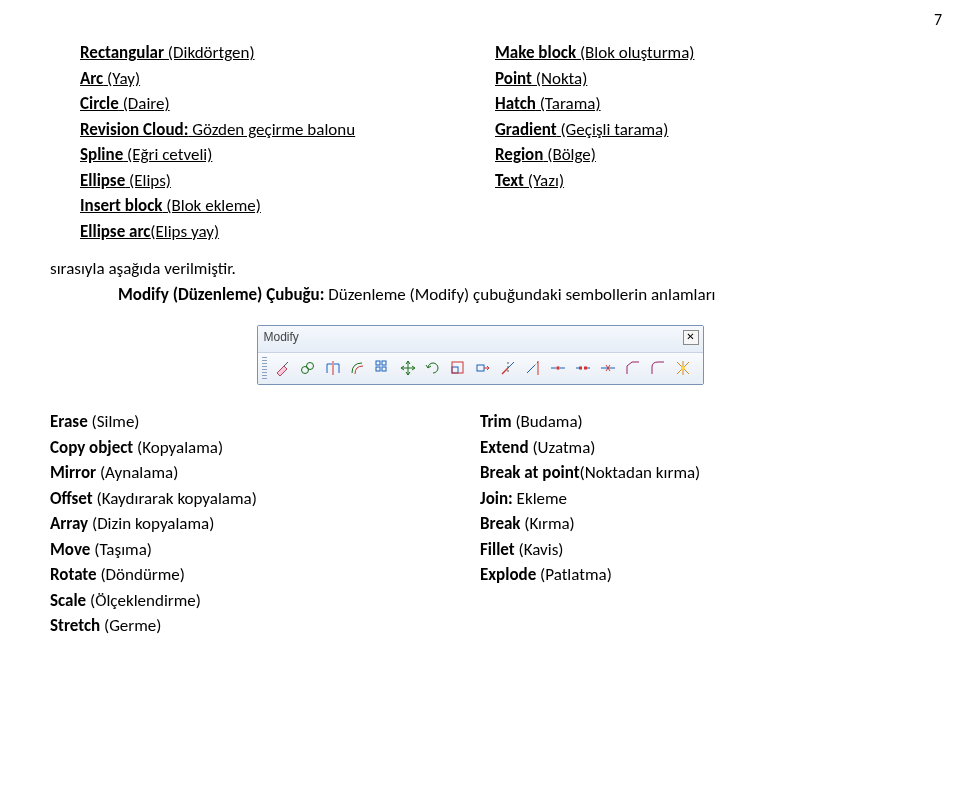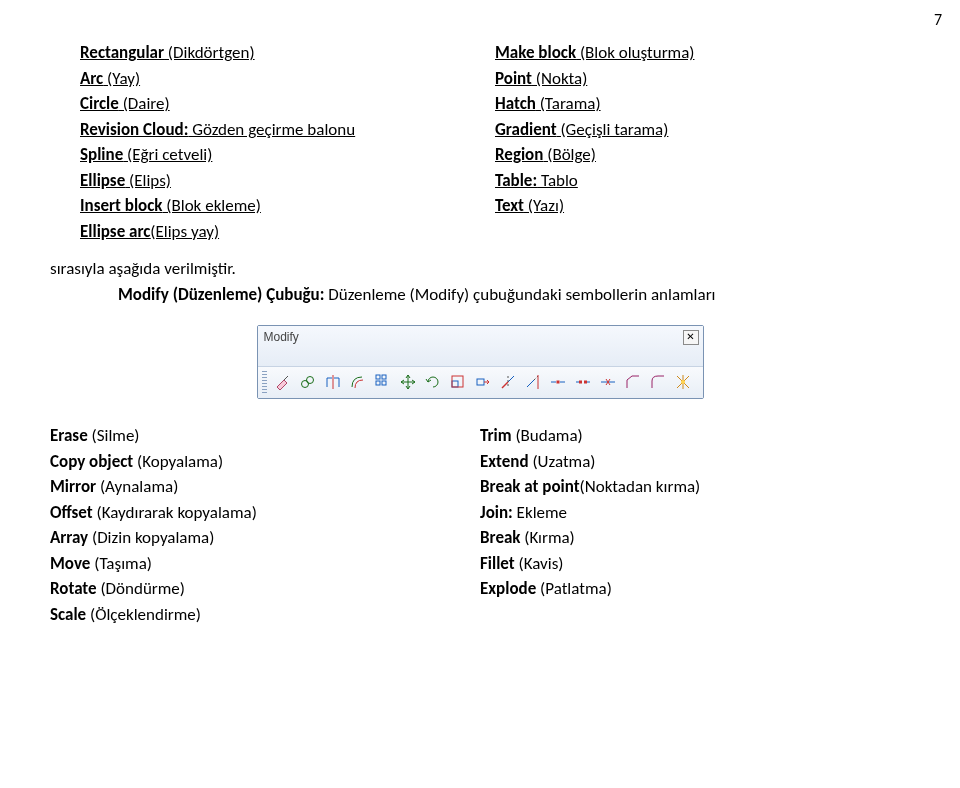--- a/index.html
+++ b/index.html
@@ -52,21 +52,21 @@
     border: 1px solid #7a93b3;
     background: #edf2f8;
     font-family: Tahoma, Arial, sans-serif;
     font-size: 12px;
     border-radius: 2px;
   }
   .tb-title {
     display: flex;
     align-items: center;
     justify-content: space-between;
-    padding: 2px 4px 20px 6px;
+    padding: 2px 4px 6px 6px;
     background: linear-gradient(#f5f8fd,#e6edf6);
     border-bottom: 1px solid #c7d3e3;
   }
   .tb-title-text {
     color: #444;
   }
   .tb-close {
     width: 14px;
     height: 13px;
     border: 1px solid #8a8a8a;
@@ -126,21 +126,20 @@
     <div class="line"><span class="bold">Ellipse</span><span> (Elips)</span></div>
     <div class="line"><span class="bold">Insert block</span><span> (Blok ekleme)</span></div>
     <div class="line"><span class="bold">Ellipse arc</span><span>(Elips yay)</span></div>
   </div>
   <div class="col">
     <div class="line"><span class="bold">Make block</span><span> (Blok oluşturma)</span></div>
     <div class="line"><span class="bold">Point</span><span> (Nokta)</span></div>
     <div class="line"><span class="bold">Hatch</span><span> (Tarama)</span></div>
     <div class="line"><span class="bold">Gradient</span><span> (Geçişli tarama)</span></div>
     <div class="line"><span class="bold">Region</span><span> (Bölge)</span></div>
-    <div class="line"><span class="bold">Table:</span><span> Tablo</span></div>
     <div class="line"><span class="bold">Text</span><span> (Yazı)</span></div>
   </div>
 </div>
 
 <div class="para">
   <div>sırasıyla aşağıda verilmiştir.</div>
   <div style="text-indent:68px;">
     <span class="bold">Modify (Düzenleme) Çubuğu:</span><span> Düzenleme (Modify) çubuğundaki sembollerin anlamları</span>
   </div>
 </div>
@@ -270,20 +269,21 @@
 <div class="bottom">
   <div class="col">
     <div class="line"><span class="bold">Erase</span><span> (Silme)</span></div>
     <div class="line"><span class="bold">Copy object</span><span> (Kopyalama)</span></div>
     <div class="line"><span class="bold">Mirror</span><span> (Aynalama)</span></div>
     <div class="line"><span class="bold">Offset</span><span> (Kaydırarak kopyalama)</span></div>
     <div class="line"><span class="bold">Array</span><span> (Dizin kopyalama)</span></div>
     <div class="line"><span class="bold">Move</span><span> (Taşıma)</span></div>
     <div class="line"><span class="bold">Rotate</span><span> (Döndürme)</span></div>
     <div class="line"><span class="bold">Scale</span><span> (Ölçeklendirme)</span></div>
+    <div class="line"><span class="bold">Stretch</span><span> (Germe)</span></div>
   </div>
   <div class="col">
     <div class="line"><span class="bold">Trim</span><span> (Budama)</span></div>
     <div class="line"><span class="bold">Extend</span><span> (Uzatma)</span></div>
     <div class="line"><span class="bold">Break at point</span><span>(Noktadan kırma)</span></div>
     <div class="line"><span class="bold">Join:</span><span> Ekleme</span></div>
     <div class="line"><span class="bold">Break</span><span> (Kırma)</span></div>
     <div class="line"><span class="bold">Fillet</span><span> (Kavis)</span></div>
     <div class="line"><span class="bold">Explode</span><span> (Patlatma)</span></div>
   </div>

